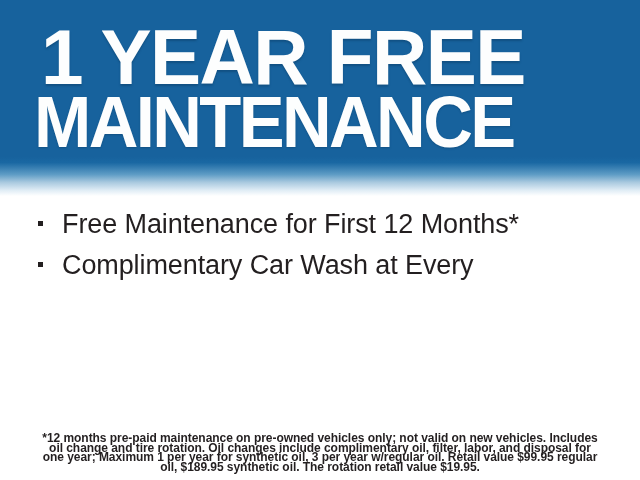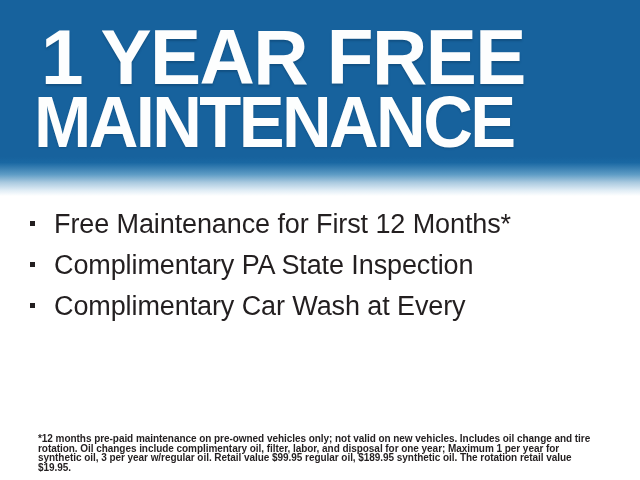--- a/index.html
+++ b/index.html
@@ -78,21 +78,21 @@
     width: 640px;
     margin: 0;
     padding: 0;
     list-style: none;
   }
   .bullet-row {
     position: relative;
     display: flex;
     align-items: flex-start;
     padding: 0 0 0 26px;
-    margin: 0 0 5px 4px;
+    margin: 0 0 5px 12px;
   }
   .bullet-marker {
     flex: 0 0 auto;
     width: 5px;
     height: 5px;
     background: #231f20;
     margin-top: 15px;
     margin-right: 19px;
   }
   .bullet-marker.hidden {
@@ -108,24 +108,25 @@
     white-space: pre-wrap;
   }
 
   
   .disclaimer {
     position: absolute;
     left: 38px;
     top: 434px;
     width: 564px;
     font-family: "Liberation Sans", sans-serif;
-    font-size: 10px;
+    font-size: 12px;
     line-height: 9.6px;
     font-weight: bold;
     color: #231f20;
+    text-align: center;
     letter-spacing: -0.05px;
   }
 </style>
 </head>
 <body>
 
 <div class="ad">
 
   <div class="banner">
     <div class="banner-inner">
@@ -134,23 +135,19 @@
     </div>
   </div>
 
   <ul class="bullets">
     <li class="bullet-row">
       <span class="bullet-marker"></span>
       <span class="bullet-text">Free Maintenance for First 12 Months*</span>
     </li>
     <li class="bullet-row">
       <span class="bullet-marker"></span>
-      <span class="bullet-text">Complimentary PA State Inspection</span>
-    </li>
-    <li class="bullet-row">
-      <span class="bullet-marker"></span>
       <span class="bullet-text">Complimentary Car Wash at Every</span>
     </li>
   </ul>
 
   <div class="disclaimer">*12 months pre-paid maintenance on pre-owned vehicles only; not valid on new vehicles. Includes oil change and tire rotation. Oil changes include complimentary oil, filter, labor, and disposal for one year; Maximum 1 per year for synthetic oil, 3 per year w/regular oil. Retail value $99.95 regular oil, $189.95 synthetic oil. The rotation retail value $19.95.</div>
 
 </div>
 
 </body></html>

